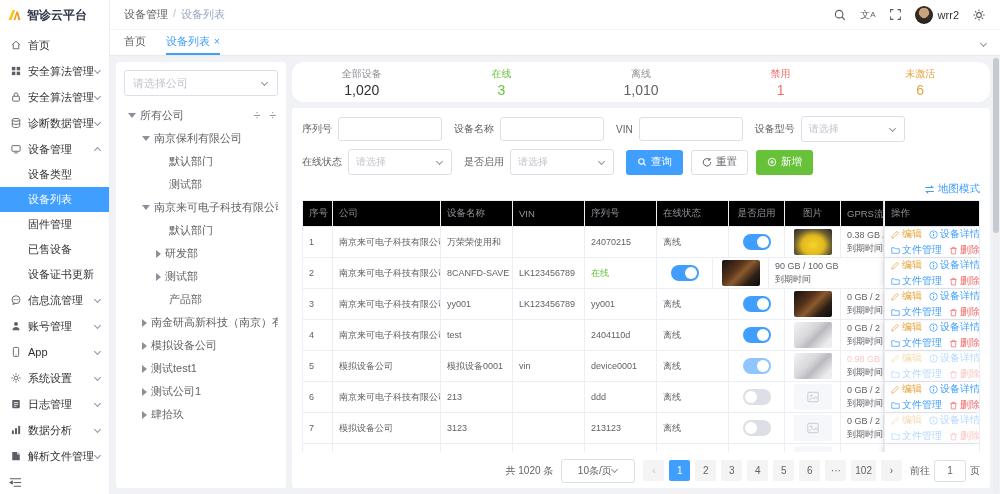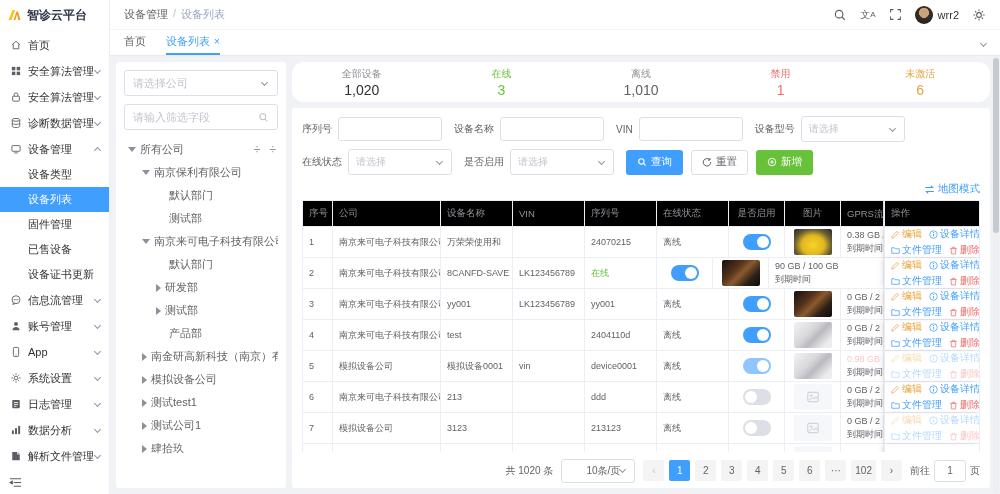--- a/index.html
+++ b/index.html
@@ -98,21 +98,21 @@
   .toggle.dison { background:#8fc6ff; }
 
   .timg { width:38px; height:26px; border-radius:2px; }
   .img-car { background:radial-gradient(ellipse at 50% 62%, #f8d22a 0%, #e0b81f 42%, #6b5e33 68%, #23242a 100%); }
   .img-person { background:linear-gradient(135deg, #14100c 0%, #55331c 35%, #8a5a2e 52%, #2e2016 75%, #0e0b08 100%); }
   .img-engine { background:linear-gradient(135deg, #f3f3f5 0%, #d8d8dc 40%, #b9b9bf 58%, #ececef 85%); }
   .img-none { background:#f5f7fa; display:flex; align-items:center; justify-content:center; color:#c0c4cc; }
 
   
   .pagination { height:32px; display:flex; align-items:center; justify-content:flex-end; gap:8px; font-size:10px; color:#606266; padding-top:5px; }
-  .pg-size { width:74px; height:24px; border:1px solid #dcdfe6; border-radius:3px; display:flex; align-items:center; justify-content:flex-end; padding:0 7px; color:#606266; }
+  .pg-size { width:74px; height:24px; border:1px solid #dcdfe6; border-radius:3px; display:flex; align-items:center; justify-content:center; padding:0 7px; color:#606266; }
   .pages { display:flex; gap:5px; align-items:center; }
   .pg-btn { min-width:21px; height:21px; background:#f4f4f5; border-radius:2px; display:flex; align-items:center; justify-content:center; color:#606266; padding:0 4px; cursor:pointer; }
   .pg-btn.active { background:#409eff; color:#fff; }
   .pg-btn.disabled { color:#c0c4cc; cursor:default; }
   .pg-goto { display:flex; align-items:center; gap:4px; }
   .pg-goto input { width:32px; height:22px; border:1px solid #dcdfe6; border-radius:3px; text-align:center; outline:0; font-family:inherit; font-size:10px; color:#606266; }
 
   .v-scroll { position:absolute; right:1px; top:0; width:6px; height:100%; background:#edeff2; border-radius:3px; }
   .v-thumb { position:absolute; top:2px; left:0; width:6px; height:175px; background:#c6cbd2; border-radius:3px; }
 </style>
@@ -345,29 +345,20 @@
         </div>
       <span class="chev tabbar-chev"></span>
     </div>
 
     <div class="content">
 
       <div class="left-panel">
         <div class="sel-box">
           <span>请选择公司</span>
           <span class="chev"></span>
-        </div>
-        <div class="search-box">
-          <input placeholder="请输入筛选字段" style="">
-          <span style="display:flex;">
-            <svg width="11" height="11" viewBox="0 0 16 16">
-                <circle cx="7" cy="7" r="4.3" fill="none" stroke="#c0c4cc" stroke-width="1.5"></circle>
-                <line x1="10.3" y1="10.3" x2="13.4" y2="13.4" stroke="#c0c4cc" stroke-width="1.5"></line>
-              </svg>
-          </span>
         </div>
         <div class="tree" id="tree">
             <div class="tree-node" style="padding-left: 4px;">
               <span class="caret-d"></span>
               <span>所有公司</span>
               <span class="tree-actions">
                 <span>÷</span>
                 <span>÷</span>
               </span>
             </div>

